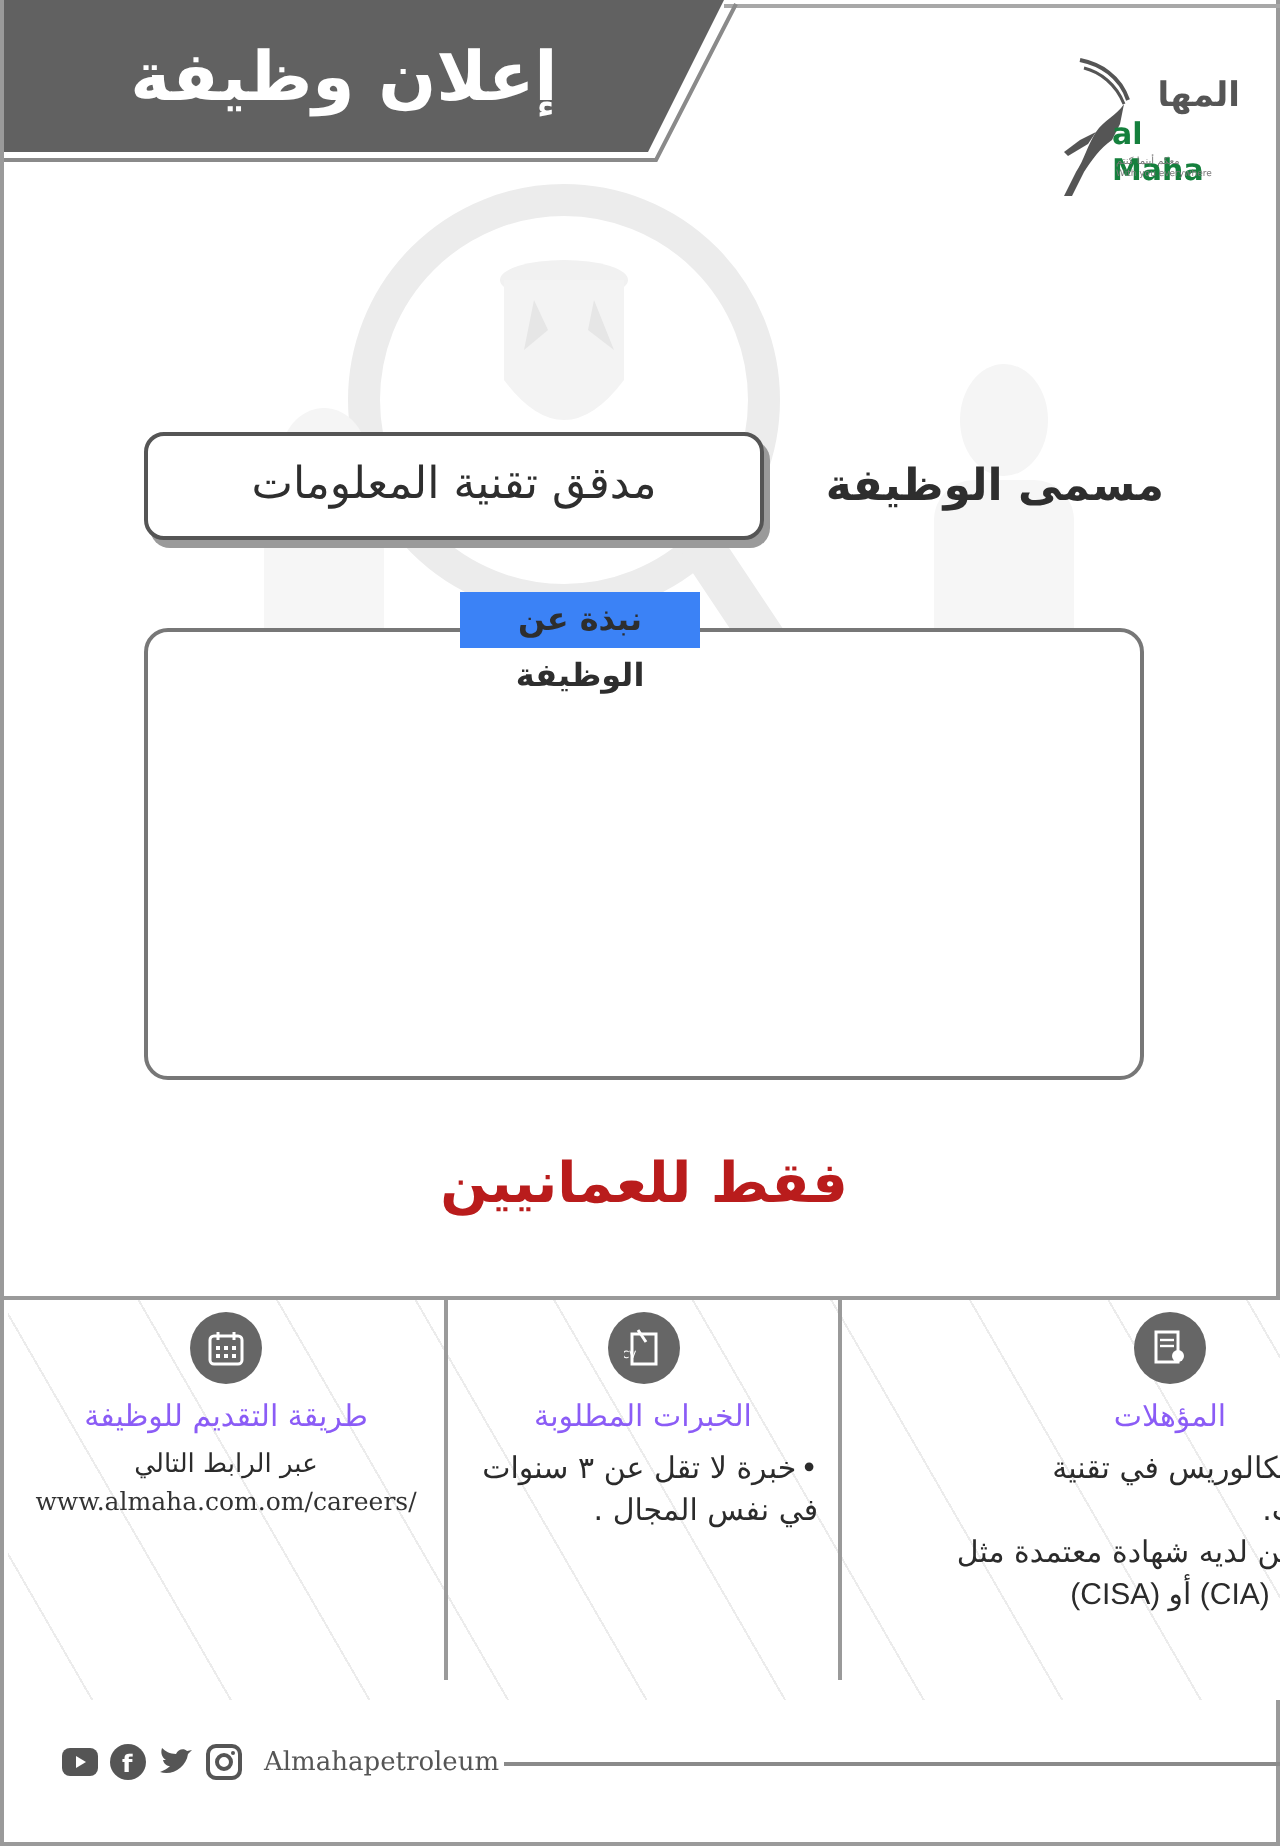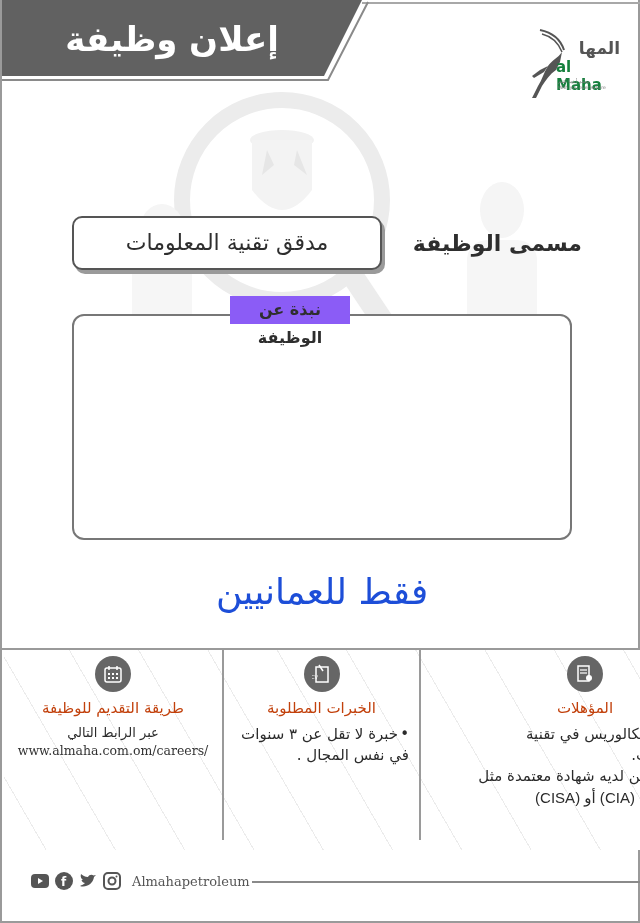--- a/index.html
+++ b/index.html
@@ -69,34 +69,34 @@
       font-size: 22px; color: #2e2e2e; line-height: 50px;
     }
 
     
     .about-box {
       position: absolute; left: 70px; top: 314px; width: 500px; height: 226px;
       border: 2px solid #777; border-radius: 12px; background: #ffffff;
     }
     .about-legend {
       position: absolute; left: 228px; top: 296px; width: 120px; height: 28px;
-      background: #8b5cf6; direction: rtl; text-align: center;
+      background: #3b82f6; direction: rtl; text-align: center;
       font-size: 16px; font-weight: bold; color: #2e2e2e; line-height: 28px;
     }
     .about-text {
       position: absolute; left: 90px; top: 340px; width: 460px;
       direction: rtl; text-align: center;
       font-size: 24px; line-height: 44px; color: #2b2b2b;
     }
 
     
     .omanis {
       position: absolute; left: 120px; top: 570px; width: 400px; height: 44px;
       direction: rtl; text-align: center;
-      font-size: 36px; font-weight: normal; color: #1d4ed8; line-height: 44px;
+      font-size: 28px; font-weight: bold; color: #b91c1c; line-height: 44px;
     }
 
     
     .bottom-line-top {
       position: absolute; left: 0; top: 648px; width: 640px; height: 2px; background: #9a9a9a;
     }
     .pattern {
       position: absolute; left: 2px; top: 650px; width: 636px; height: 200px;
       background-color: #ffffff;
       background-image:
@@ -108,21 +108,21 @@
     .col {
       position: absolute; top: 652px; height: 200px;
       direction: rtl; text-align: center;
     }
     .col-icon {
       display: block; margin: 4px auto 0 auto; width: 36px; height: 36px;
       border-radius: 50%; background: #666; position: relative;
     }
     .col-icon svg { position: absolute; left: 8px; top: 8px; }
     .col-title {
-      display: block; margin-top: 6px; font-size: 15px; color: #c2410c; line-height: 20px;
+      display: block; margin-top: 6px; font-size: 15px; color: #8b5cf6; line-height: 20px;
     }
     .col-body {
       display: block; margin-top: 6px; font-size: 15px; color: #2b2b2b; line-height: 21px;
       text-align: right; padding: 0 10px;
     }
     .col-apply .col-body { text-align: center; font-size: 13px; line-height: 18px; }
     .url {
       display: block; direction: ltr; text-align: center;
       font-family: "DejaVu Serif", serif; font-size: 12.5px; color: #333; line-height: 18px;
     }

